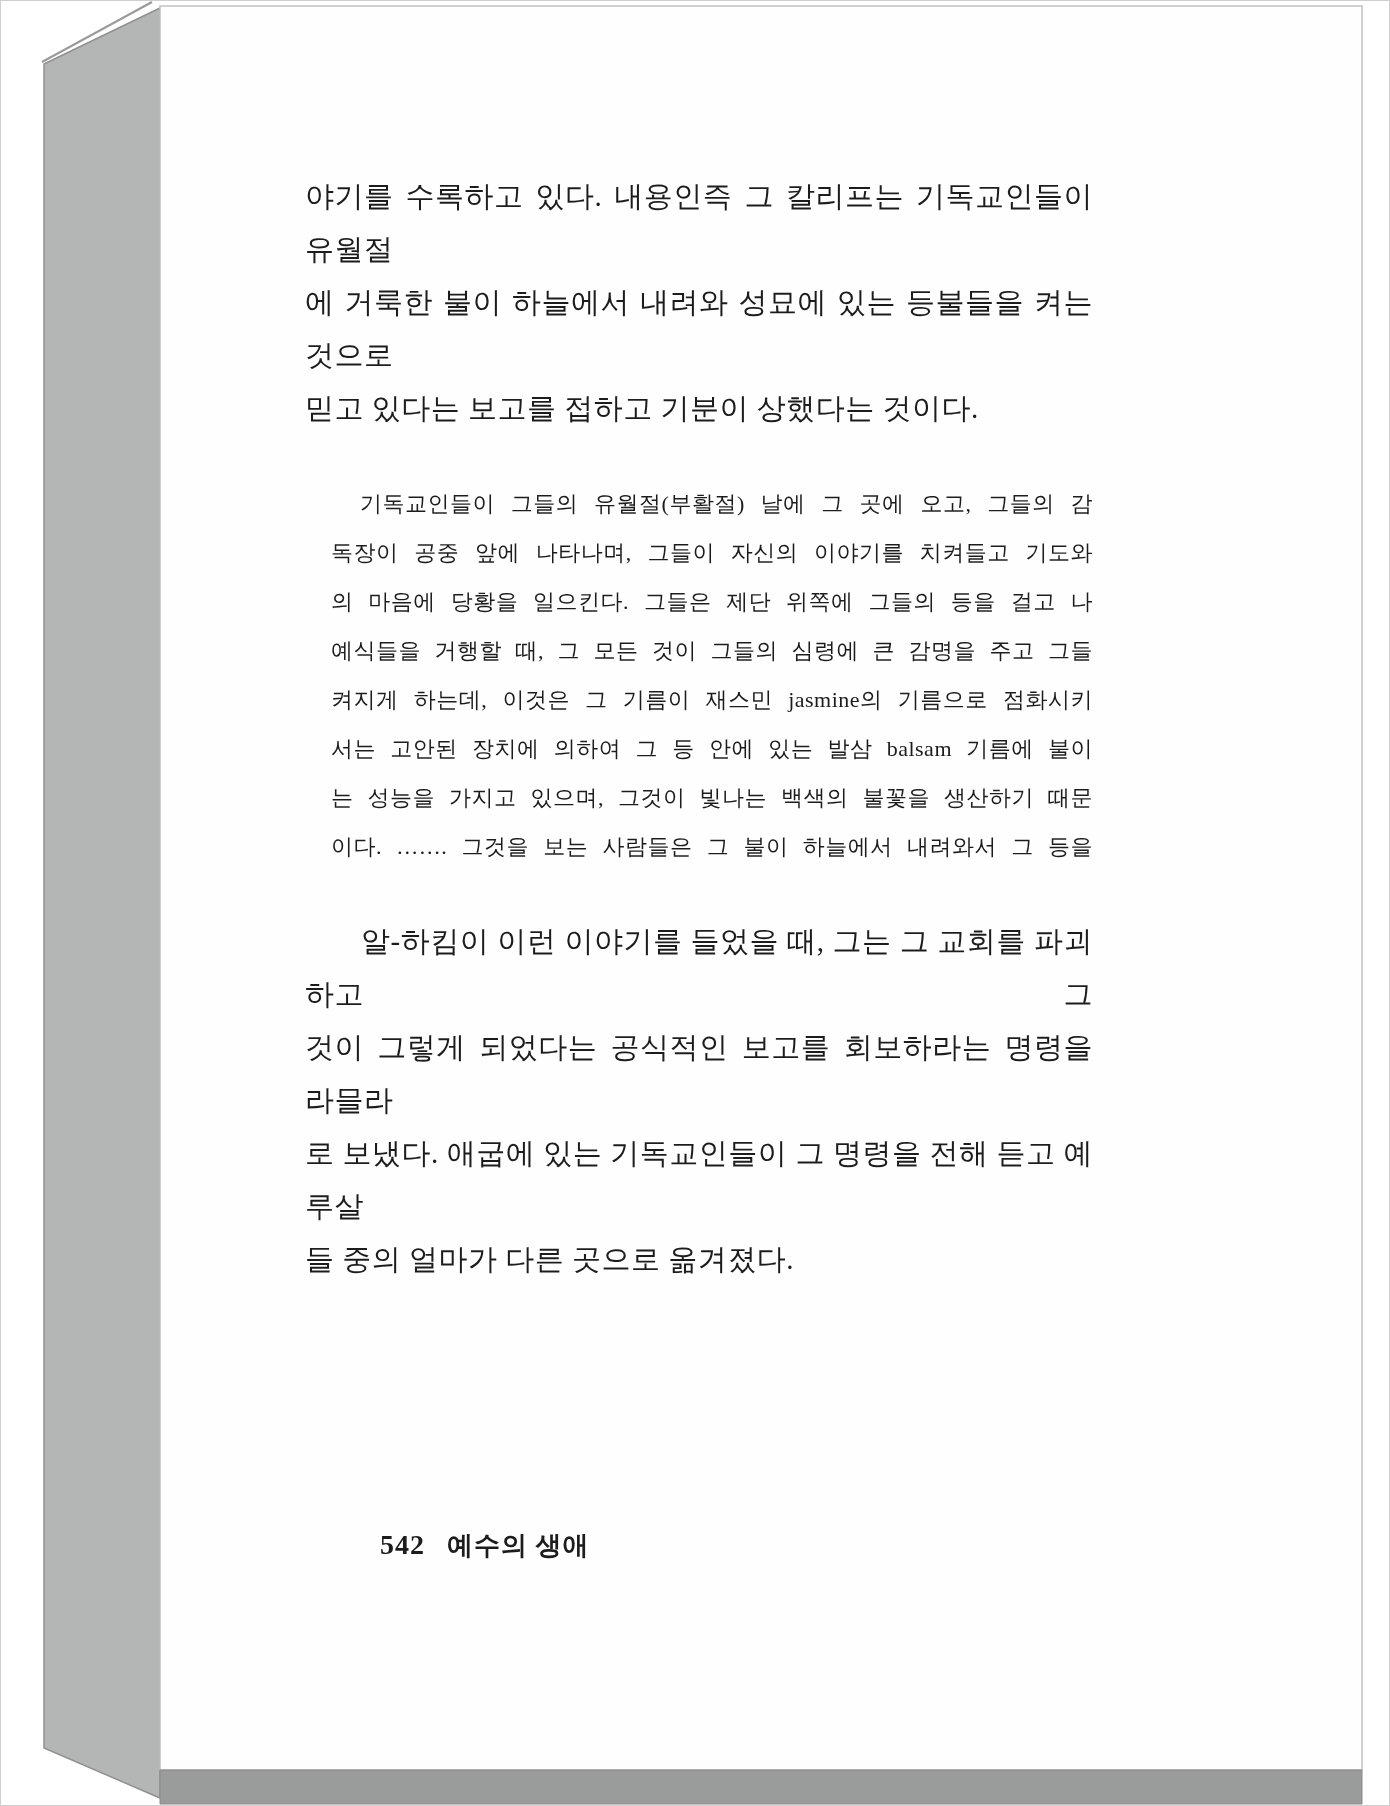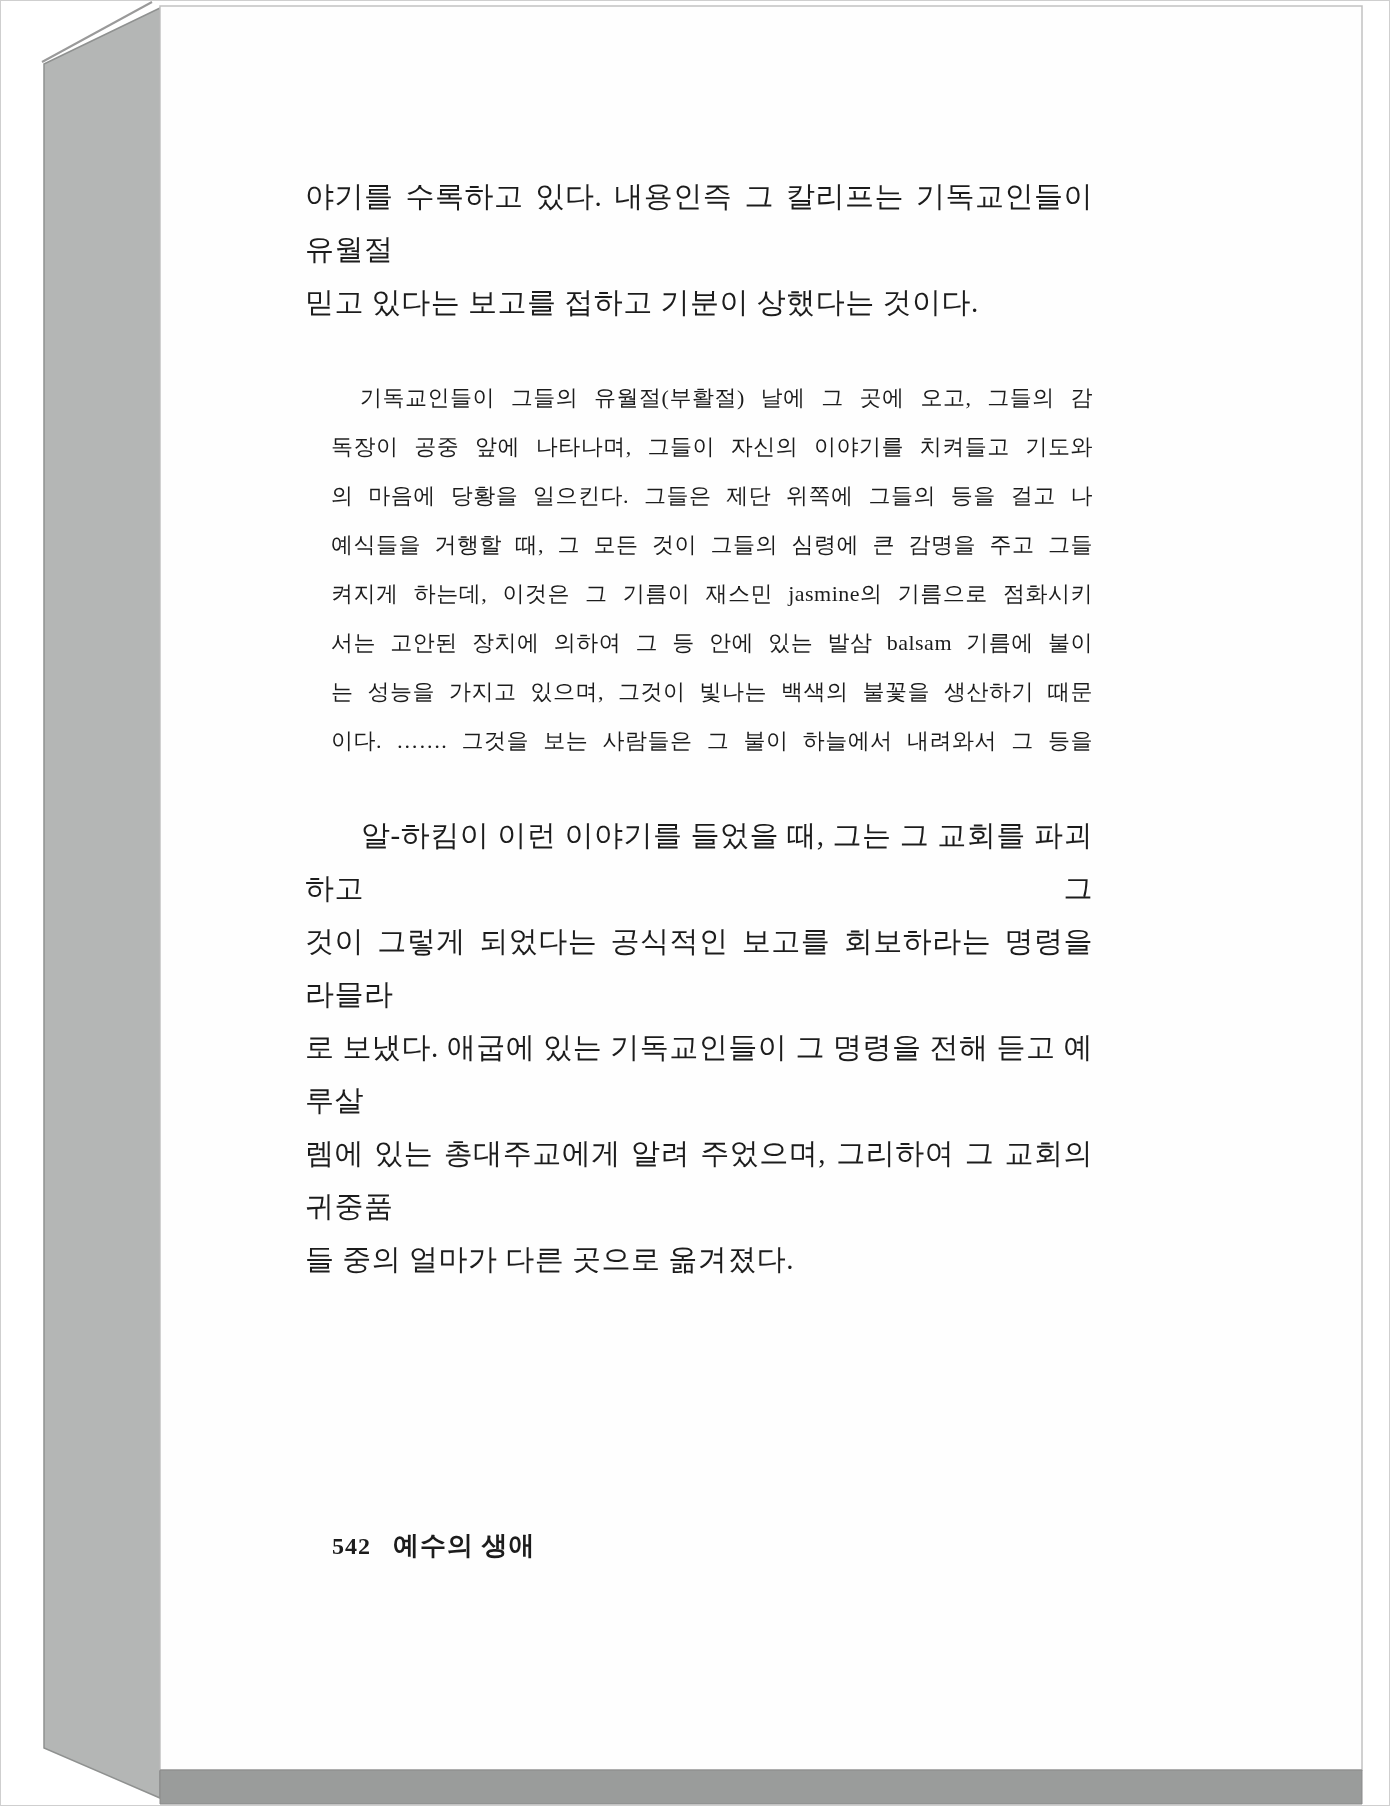--- a/index.html
+++ b/index.html
@@ -54,21 +54,22 @@
     position: absolute;
     left: 332px;
     top: 1528px;
     color: #1c1c1c;
     font-weight: bold;
     font-size: 27px;
     letter-spacing: 1px;
   }
   .page-footer .page-number {
     margin-right: 22px;
-    font-size: 24px;
+    font-size: 28px;
+    margin-left: 48px;
   }
   .page-footer .book-title {
     font-size: 26px;
   }
 </style>
 </head>
 <body>
 
 <div class="stage">
 
@@ -77,39 +78,39 @@
     <polygon points="44,64 160,8 160,1798 44,1748" fill="#b4b6b5" stroke="#8f9190" stroke-width="1.5"></polygon>
     <line x1="152" y1="2" x2="42" y2="62" stroke="#9a9a9a" stroke-width="2"></line>
     <rect x="160" y="6" width="1202" height="1764" fill="#fefefe" stroke="#c2c2c2" stroke-width="1.5"></rect>
     <polygon points="160,1770 1362,1770 1362,1804 160,1804" fill="#9a9c9b" stroke="#8a8a8a"></polygon>
   </svg>
 
   <div class="page-text">
 
     <div class="block body-block">
       <div class="line">야기를 수록하고 있다. 내용인즉 그 칼리프는 기독교인들이 유월절</div>
+      <div class="line">에 거룩한 불이 하늘에서 내려와 성묘에 있는 등불들을 켜는 것으로</div>
       <div class="line para-end">믿고 있다는 보고를 접하고 기분이 상했다는 것이다.</div>
     </div>
 
     <div class="block quote-block">
       <div class="line indent-1">기독교인들이 그들의 유월절(부활절) 날에 그 곳에 오고, 그들의 감</div>
       <div class="line">독장이 공중 앞에 나타나며, 그들이 자신의 이야기를 치켜들고 기도와</div>
       <div class="line">의 마음에 당황을 일으킨다. 그들은 제단 위쪽에 그들의 등을 걸고 나</div>
       <div class="line">예식들을 거행할 때, 그 모든 것이 그들의 심령에 큰 감명을 주고 그들</div>
       <div class="line">켜지게 하는데, 이것은 그 기름이 재스민 jasmine의 기름으로 점화시키</div>
       <div class="line">서는 고안된 장치에 의하여 그 등 안에 있는 발삼 balsam 기름에 불이</div>
       <div class="line">는 성능을 가지고 있으며, 그것이 빛나는 백색의 불꽃을 생산하기 때문</div>
       <div class="line">이다. ……. 그것을 보는 사람들은 그 불이 하늘에서 내려와서 그 등을</div>
     </div>
 
     <div class="block body-block">
       <div class="line indent-2">알-하킴이 이런 이야기를 들었을 때, 그는 그 교회를 파괴하고 그</div>
       <div class="line">것이 그렇게 되었다는 공식적인 보고를 회보하라는 명령을 라믈라</div>
       <div class="line">로 보냈다. 애굽에 있는 기독교인들이 그 명령을 전해 듣고 예루살</div>
-      <div class="line">렘에 있는 총대주교에게 알려 주었으며, 그리하여 그 교회의 귀중품</div>
       <div class="line para-end">들 중의 얼마가 다른 곳으로 옮겨졌다.</div>
     </div>
 
   </div>
 
   <div class="page-footer">
     <span class="page-number">542</span><span class="book-title">예수의 생애</span>
   </div>
 
 </div>

